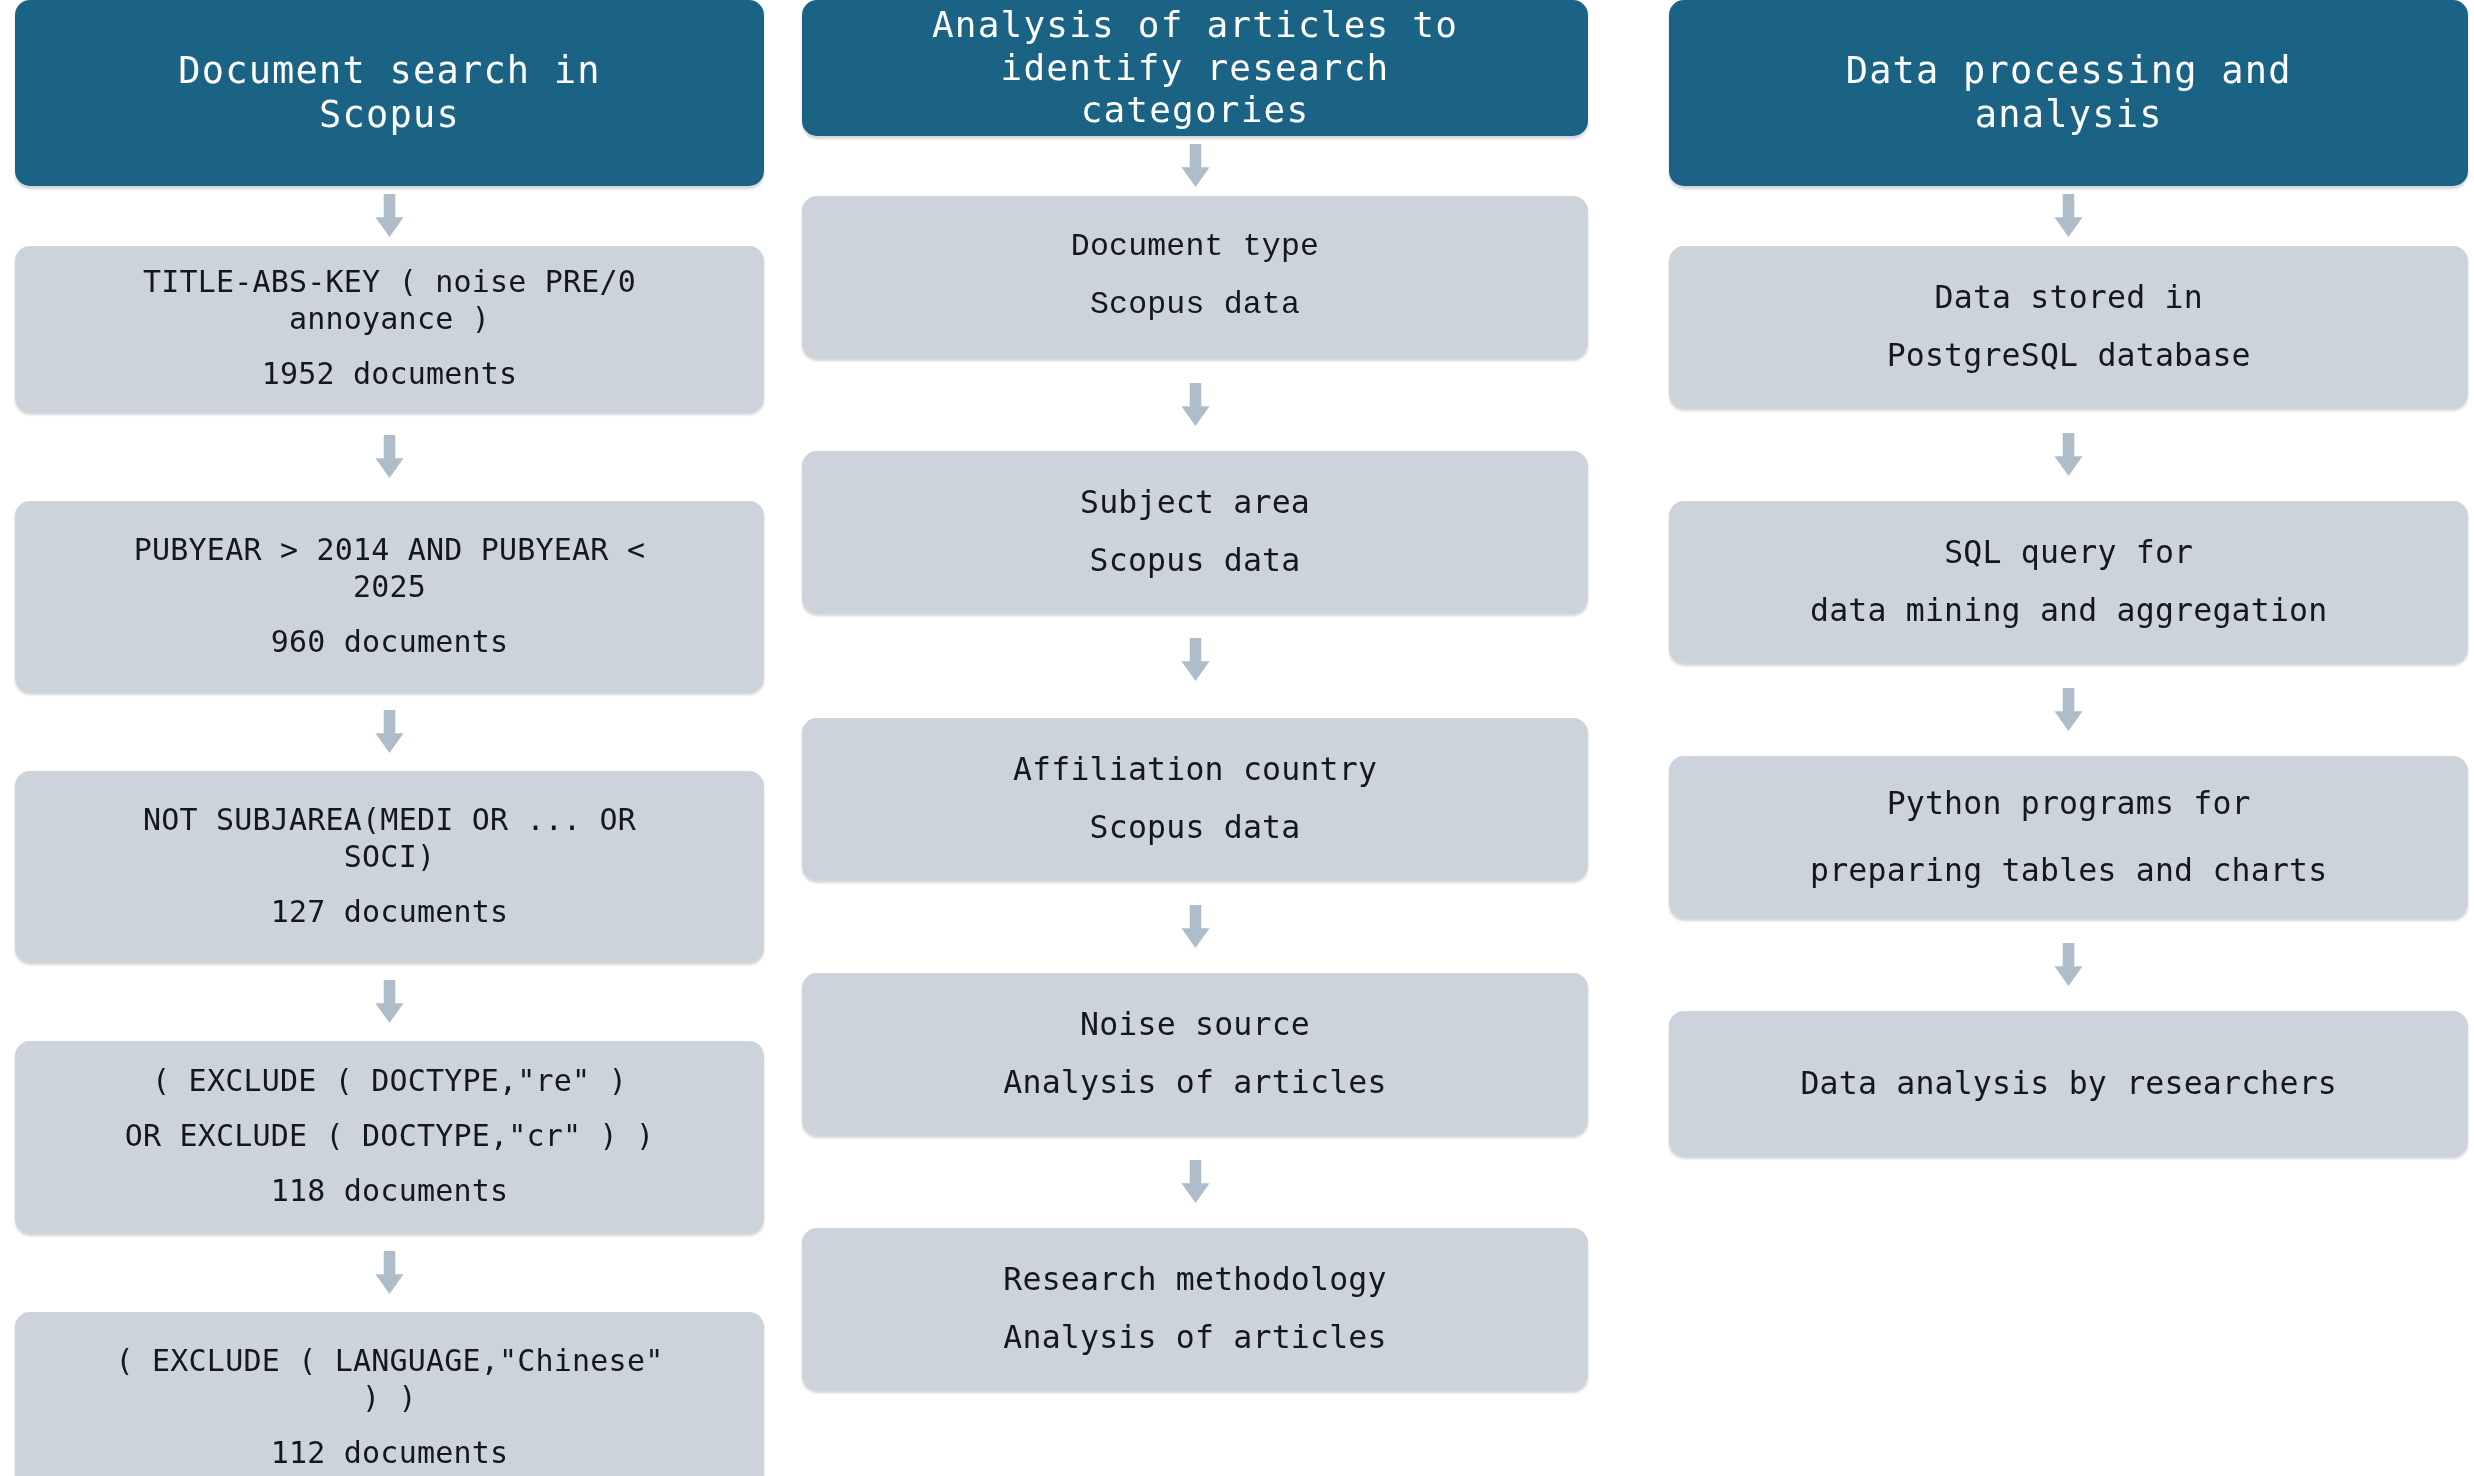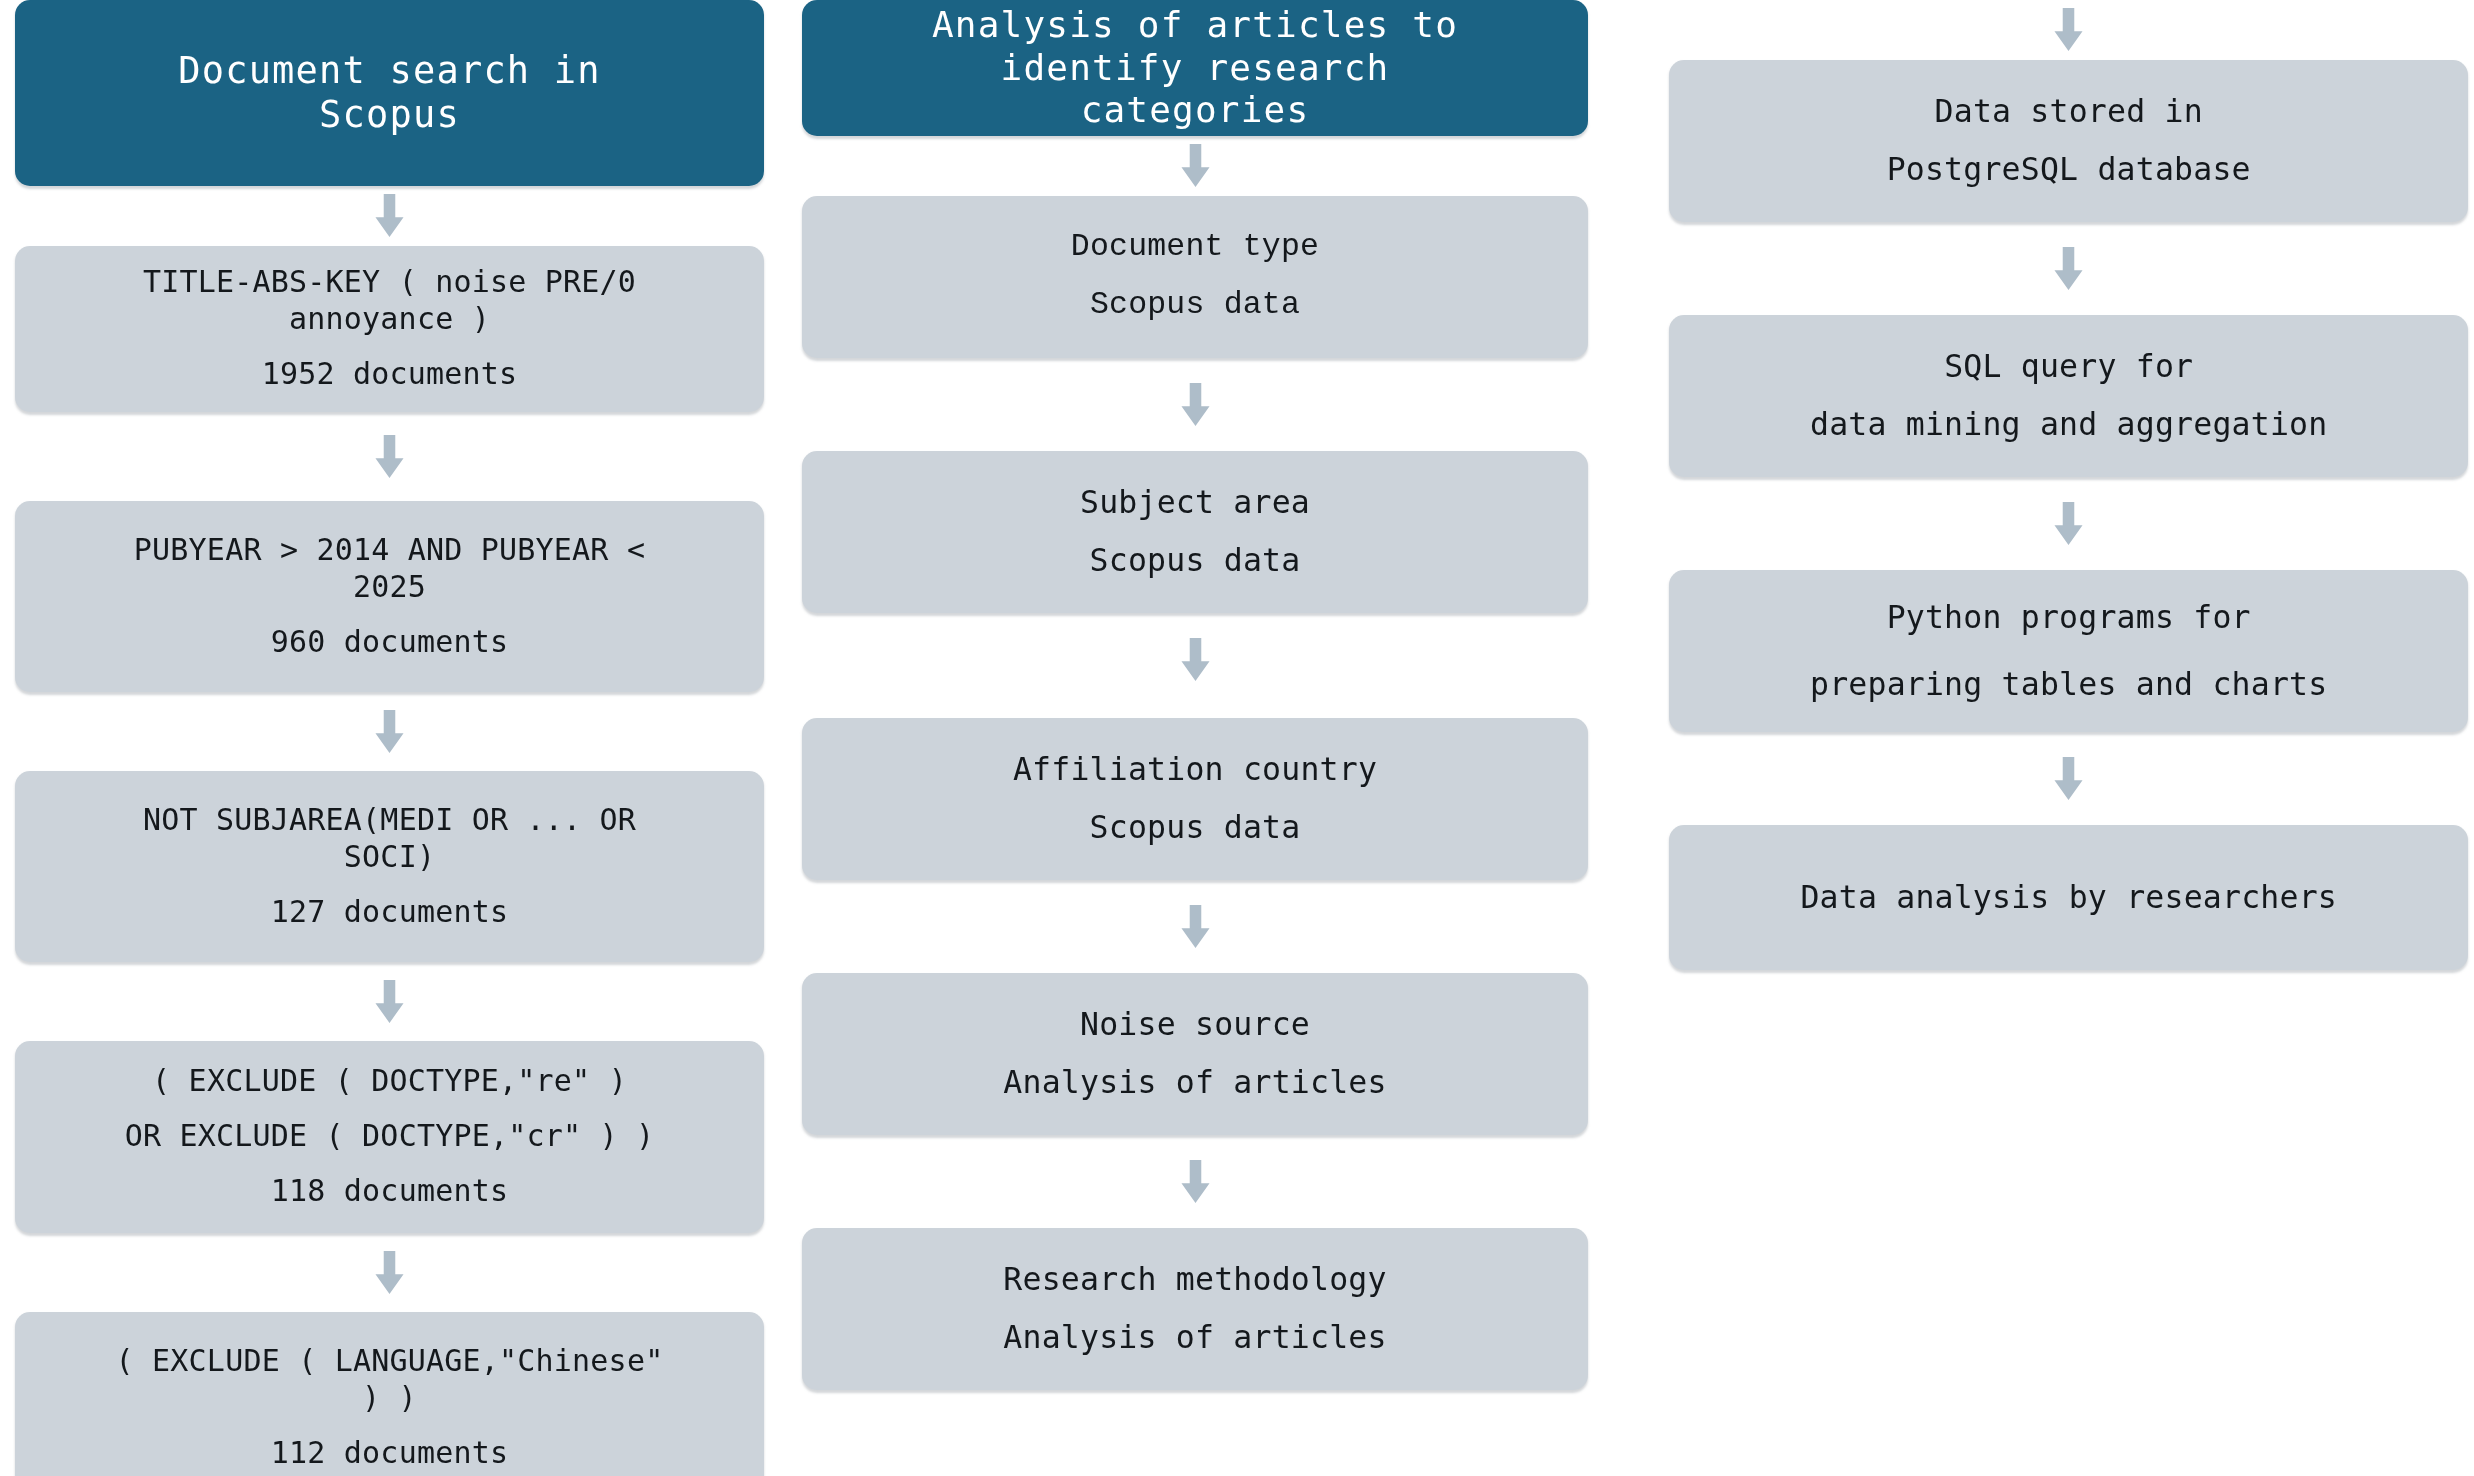--- a/index.html
+++ b/index.html
@@ -236,20 +236,24 @@
     <div class="spacer-b"></div>
 
     <div class="node step n5">
       <span class="line">Research methodology</span>
       <span class="line gap">Analysis of articles</span>
     </div>
   </div>
 
   <div class="column col-2">
 
+    <div class="node header">
+      <span class="line">Data processing and</span>
+      <span class="line">analysis</span>
+    </div>
 
     <div class="spacer-0"></div>
     <svg class="arrow" width="33" height="43" viewBox="0 0 40 52">
       <path d="M13 0 h14 v28 h10 L20 52 L3 28 h10 Z" fill="#aebdc9"></path>
     </svg>
     <div class="spacer-0"></div>
 
     <div class="node step n1">
       <span class="line">Data stored in</span>
       <span class="line gap">PostgreSQL database</span>

